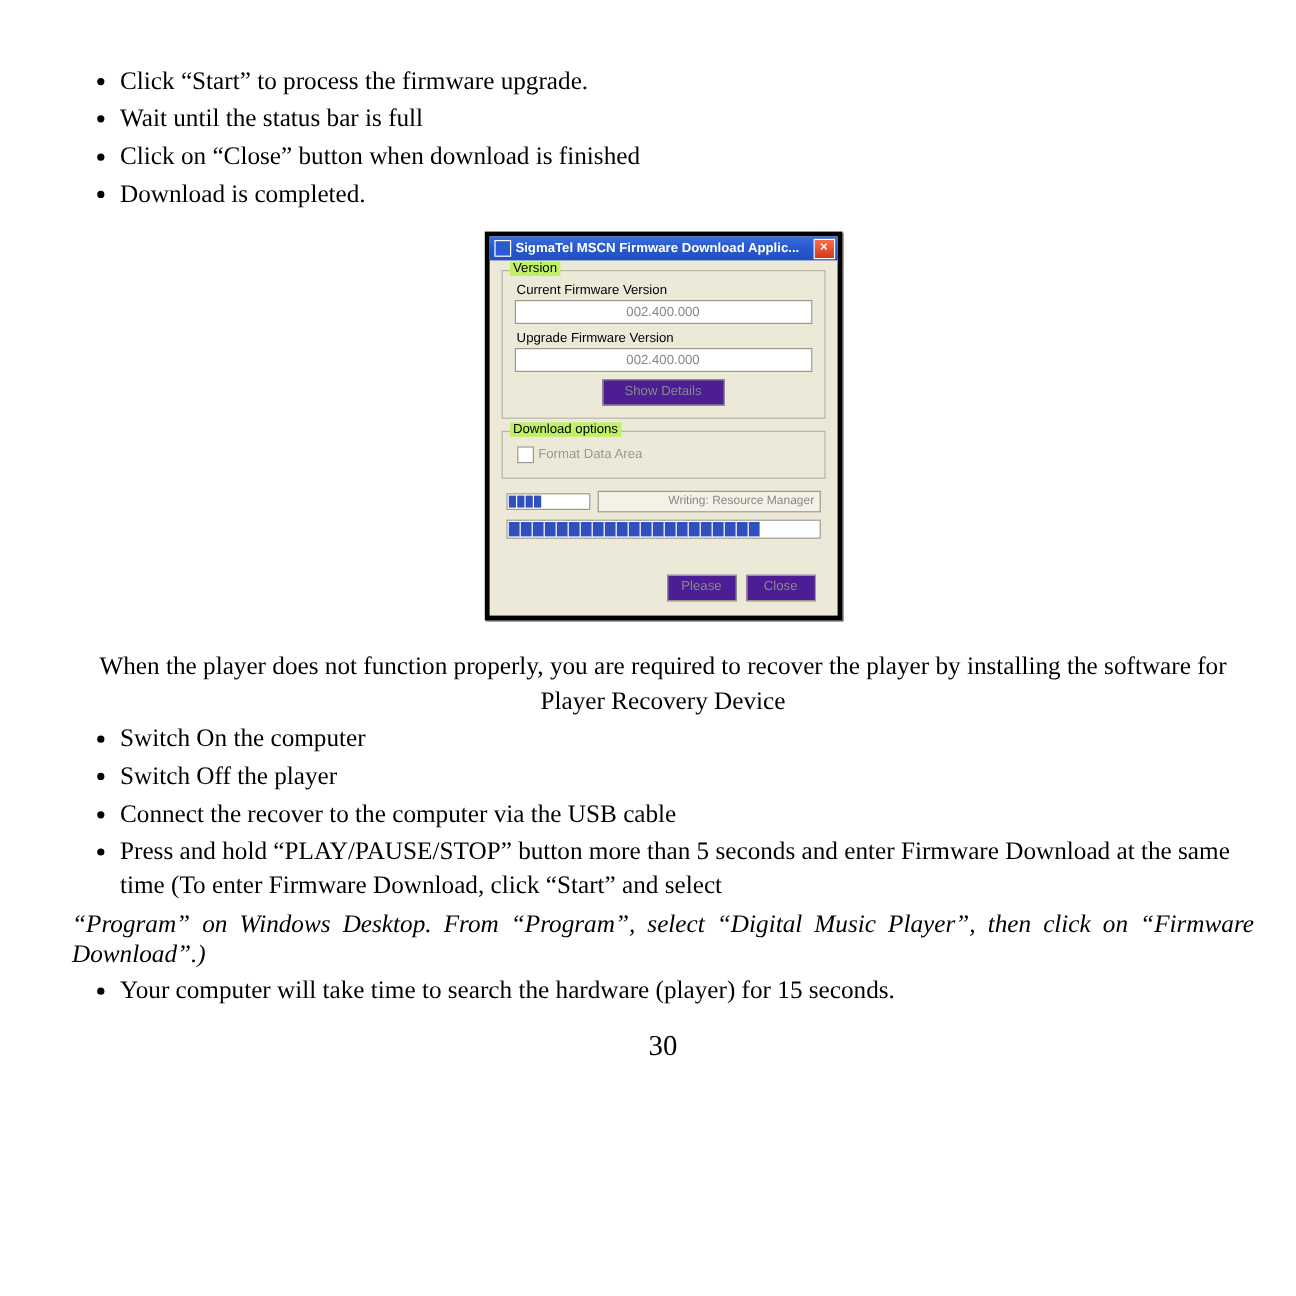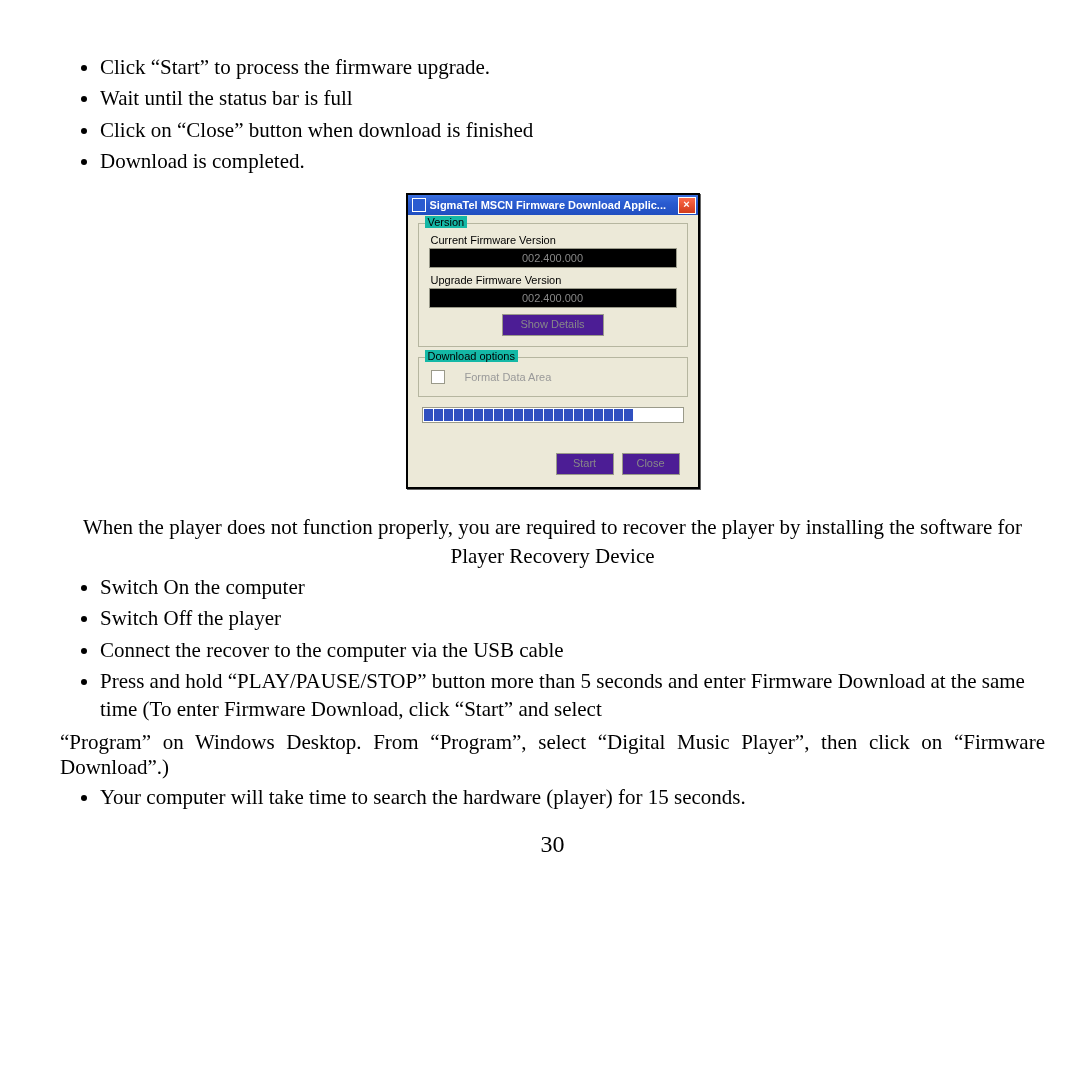--- a/index.html
+++ b/index.html
@@ -20,37 +20,38 @@
   .content-block { width: 100%; }
   ul.bullets {
     list-style-type: disc;
     margin: 0 0 6px 22px;
     padding: 0 0 0 18px;
   }
   ul.bullets li { margin: 3px 0; line-height: 1.35; }
   .justify {
     text-align: justify;
     word-spacing: 4px;
+    font-style: italic;
   }
   .warning { margin-top: 22px; line-height: 1.35; }
   .warning .lead { font-weight: bold; }
   .emode-title { font-weight: bold; text-decoration: underline; margin-top: 22px; }
   .emode-para { margin-top: 16px; line-height: 1.35; text-align: center; }
   .pagenum { text-align: center; margin-top: 14px; font-size: 24px; }
 
   
   .dialog-wrap {
     display: flex;
     justify-content: center;
     margin: 12px 0 8px 0;
   }
   .xp-dialog {
     width: 290px;
     background: #ece9d8;
-    border: 2px solid #000000;
+    border: 4px solid #000000;
     box-shadow: 1px 1px 0 #666;
     font-family: Tahoma, Arial, sans-serif;
     font-size: 11px;
     color: #000;
   }
   .titlebar {
     display: flex;
     align-items: center;
     height: 20px;
     background: linear-gradient(to bottom, #3a6fe0, #2a5bd0 40%, #204ec0);
@@ -85,49 +86,49 @@
   .dialog-body { padding: 8px 10px 12px 10px; }
   .groupbox {
     border: 1px solid #b6b6a0;
     padding: 8px 8px 10px 8px;
     margin-bottom: 10px;
     position: relative;
   }
   .group-legend {
     position: absolute;
     top: -8px; left: 6px;
-    background: #14b8a6;
+    background: #bef264;
     padding: 0 3px;
     font-size: 11px;
   }
   .vlabel { font-size: 11px; margin: 2px 0 2px 4px; }
   .vfield {
     border: 1px solid #9a9a8a;
-    background: #000000;
+    background: #ffffff;
     height: 18px;
     text-align: center;
     color: #888;
     font-size: 11px;
     line-height: 18px;
     margin: 0 2px 6px 2px;
   }
   .xp-btn {
     display: inline-block;
     min-width: 100px;
     height: 20px;
     background: #4c1d95;
     border: 1px solid #9a9a8a;
     text-align: center;
     font-size: 11px;
     line-height: 18px;
     color: #888;
     cursor: pointer;
   }
   .btn-row { text-align: center; margin-top: 2px; }
-  .chk-row { display: flex; align-items: center; gap: 20px; color: #999; margin: 4px 0 2px 4px; }
+  .chk-row { display: flex; align-items: center; gap: 4px; color: #999; margin: 4px 0 2px 4px; }
   .chkbox {
     width: 12px; height: 12px; border: 1px solid #9a9a8a; background: #fff;
   }
   .sub-progress-row {
     display: flex; align-items: center; gap: 6px; margin: 4px 4px 6px 4px;
   }
   .sub-progress {
     width: 70px; height: 14px; border: 1px solid #9a9a8a; background: #fff;
     display: flex; align-items: center; gap: 1px; padding: 1px;
     box-sizing: border-box;
@@ -187,20 +188,29 @@
         </div>
 
         <div class="groupbox">
           <span class="group-legend">Download options</span>
           <div class="chk-row">
             <span class="chkbox"></span>
             <span>Format Data Area</span>
           </div>
         </div>
 
+        <div class="sub-progress-row">
+          <div class="sub-progress" id="sub-progress">
+              <div class="seg"></div>
+              <div class="seg"></div>
+              <div class="seg"></div>
+              <div class="seg"></div>
+            </div>
+          <div class="status-field">Writing: Resource Manager</div>
+        </div>
 
         <div class="main-progress" id="main-progress">
             <div class="seg"></div>
             <div class="seg"></div>
             <div class="seg"></div>
             <div class="seg"></div>
             <div class="seg"></div>
             <div class="seg"></div>
             <div class="seg"></div>
             <div class="seg"></div>
@@ -216,21 +226,21 @@
             <div class="seg"></div>
             <div class="seg"></div>
             <div class="seg"></div>
             <div class="seg"></div>
             <div class="seg empty"></div>
             <div class="seg empty"></div>
             <div class="seg empty"></div>
           </div>
 
         <div class="dialog-actions">
-          <span class="xp-btn">Start</span>
+          <span class="xp-btn">Please</span>
           <span class="xp-btn">Close</span>
         </div>
       </div>
     </div>
   </div>
 
 
   <div class="content-block emode-para">When the player does not function properly, you are required to recover the player by installing the software for Player Recovery Device</div>
 
   <div class="content-block">

